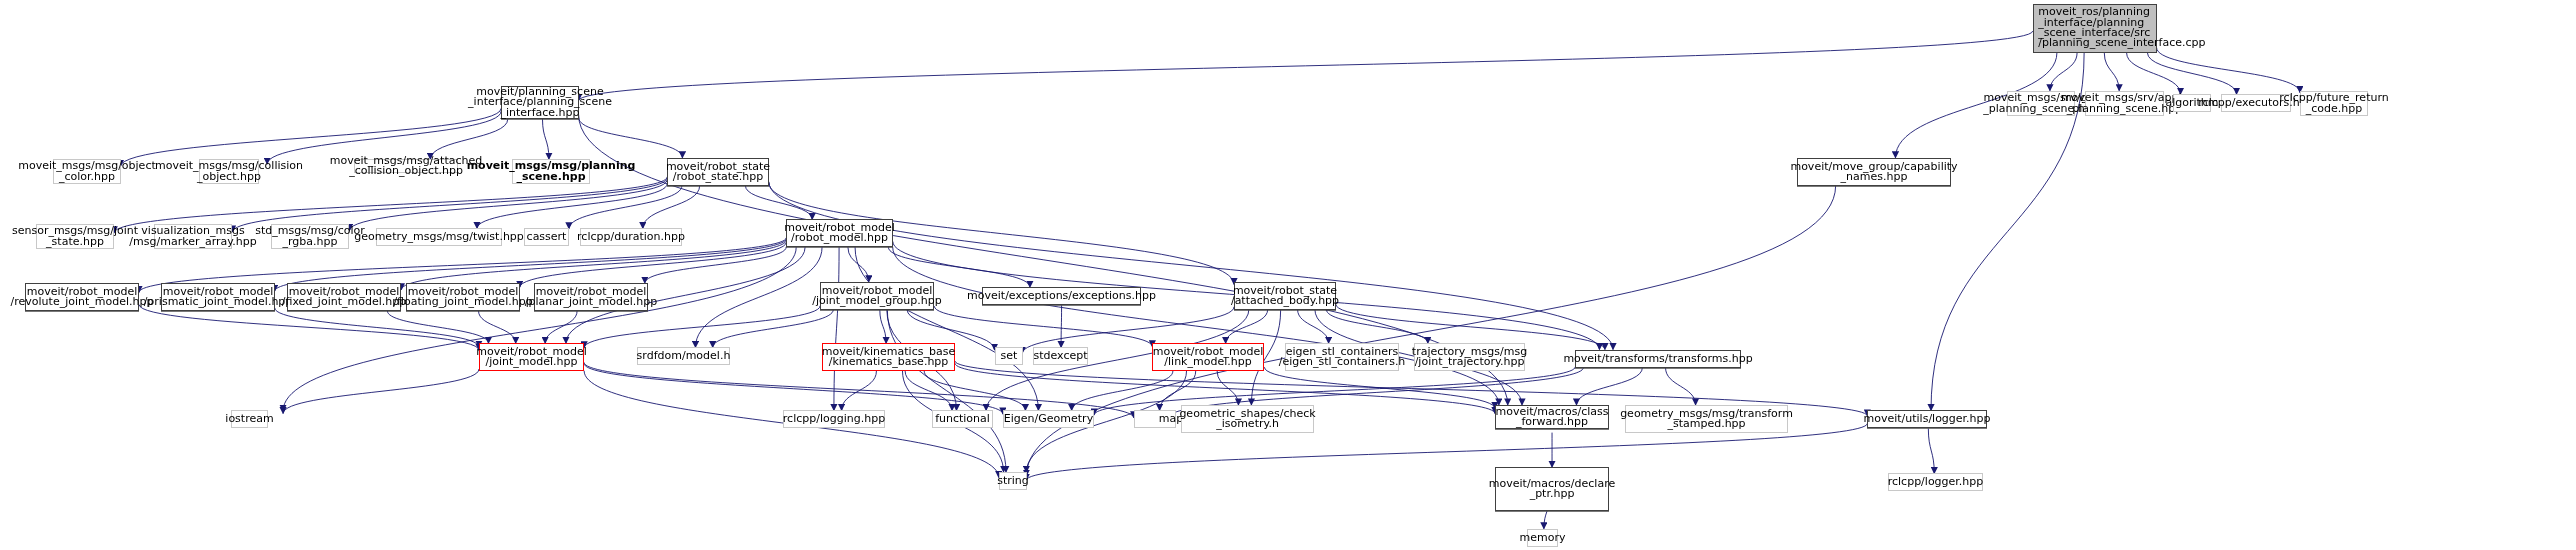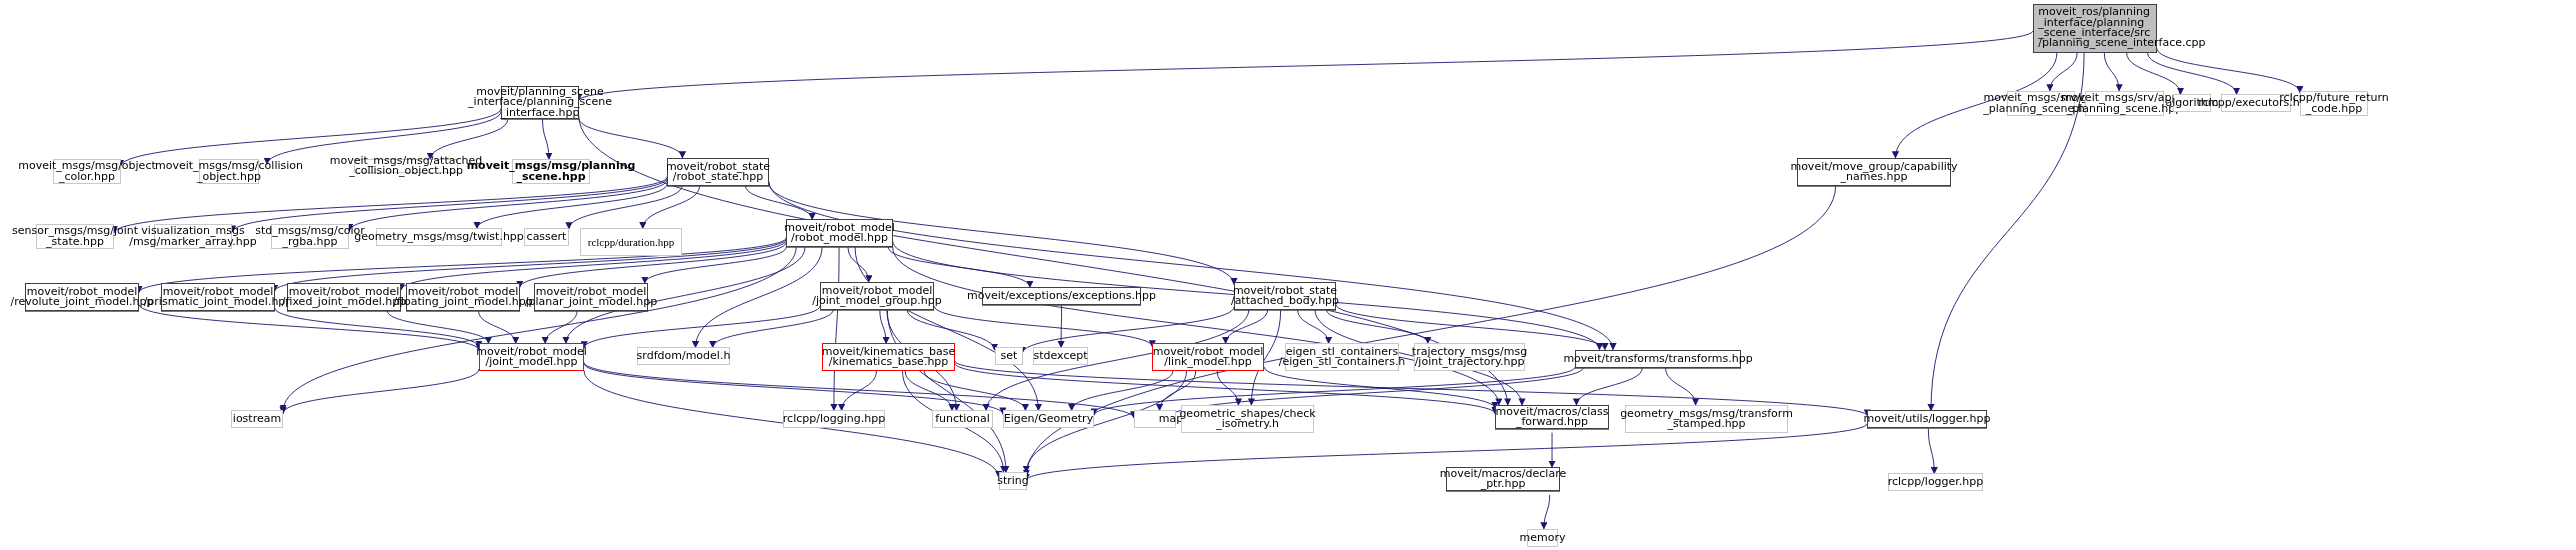--- a/index.html
+++ b/index.html
@@ -139,21 +139,21 @@
       <div class="node internal" style="left: 667px; top: 158px; width: 102px; height: 28px;">moveit/robot_state
 /robot_state.hpp</div>
       <div class="node external" style="left: 36px; top: 224px; width: 78px; height: 25px;">sensor_msgs/msg/joint
 _state.hpp</div>
       <div class="node external" style="left: 154px; top: 224px; width: 78px; height: 25px;">visualization_msgs
 /msg/marker_array.hpp</div>
       <div class="node external" style="left: 271px; top: 224px; width: 78px; height: 25px;">std_msgs/msg/color
 _rgba.hpp</div>
       <div class="node external" style="left: 376px; top: 228px; width: 126px; height: 18px;">geometry_msgs/msg/twist.hpp</div>
       <div class="node external" style="left: 524px; top: 228px; width: 45px; height: 18px;">cassert</div>
-      <div class="node external" style="left: 580px; top: 228px; width: 102px; height: 28px; font-family: Liberation Serif, serif;">rclcpp/duration.hpp</div>
+      <div class="node external" style="left: 580px; top: 228px; width: 102px; height: 18px;">rclcpp/duration.hpp</div>
       <div class="node internal" style="left: 786px; top: 219px; width: 107px; height: 28px;">moveit/robot_model
 /robot_model.hpp</div>
       <div class="node internal" style="left: 25px; top: 283px; width: 114px; height: 28px;">moveit/robot_model
 /revolute_joint_model.hpp</div>
       <div class="node internal" style="left: 161px; top: 283px; width: 114px; height: 28px;">moveit/robot_model
 /prismatic_joint_model.hpp</div>
       <div class="node internal" style="left: 287px; top: 283px; width: 114px; height: 28px;">moveit/robot_model
 /fixed_joint_model.hpp</div>
       <div class="node internal" style="left: 406px; top: 283px; width: 114px; height: 28px;">moveit/robot_model
 /floating_joint_model.hpp</div>
@@ -171,32 +171,32 @@
 /kinematics_base.hpp</div>
       <div class="node external" style="left: 995px; top: 347px; width: 28px; height: 18px;">set</div>
       <div class="node external" style="left: 1033px; top: 347px; width: 55px; height: 18px;">stdexcept</div>
       <div class="node red" style="left: 1152px; top: 343px; width: 112px; height: 28px;">moveit/robot_model
 /link_model.hpp</div>
       <div class="node external" style="left: 1285px; top: 343px; width: 114px; height: 28px;">eigen_stl_containers
 /eigen_stl_containers.h</div>
       <div class="node external" style="left: 1414px; top: 343px; width: 111px; height: 28px;">trajectory_msgs/msg
 /joint_trajectory.hpp</div>
       <div class="node internal" style="left: 1575px; top: 350px; width: 166px; height: 18px;">moveit/transforms/transforms.hpp</div>
-      <div class="node external" style="left: 231px; top: 410px; width: 52px; height: 18px;">iostream</div>
+      <div class="node external" style="left: 231px; top: 410px; width: 37px; height: 18px;">iostream</div>
       <div class="node external" style="left: 783px; top: 410px; width: 102px; height: 18px;">rclcpp/logging.hpp</div>
       <div class="node external" style="left: 932px; top: 410px; width: 61px; height: 18px;">functional</div>
       <div class="node external" style="left: 1003px; top: 410px; width: 91px; height: 18px;">Eigen/Geometry</div>
       <div class="node external" style="left: 1134px; top: 410px; width: 35px; height: 18px; padding-left: 36px;">map</div>
       <div class="node external" style="left: 1181px; top: 405px; width: 133px; height: 28px;">geometric_shapes/check
 _isometry.h</div>
       <div class="node internal" style="left: 1495px; top: 405px; width: 114px; height: 24px;">moveit/macros/class
 _forward.hpp</div>
       <div class="node external" style="left: 1625px; top: 405px; width: 163px; height: 28px;">geometry_msgs/msg/transform
 _stamped.hpp</div>
       <div class="node internal" style="left: 1867px; top: 410px; width: 120px; height: 18px;">moveit/utils/logger.hpp</div>
       <div class="node external" style="left: 999px; top: 472px; width: 28px; height: 18px;">string</div>
-      <div class="node internal" style="left: 1446px; top: 467px; width: 114px; height: 24px; text-align: center;">moveit/macros/declare
+      <div class="node internal" style="left: 1495px; top: 467px; width: 114px; height: 44px; text-align: center;">moveit/macros/declare
 _ptr.hpp</div>
       <div class="node external" style="left: 1888px; top: 473px; width: 95px; height: 18px;">rclcpp/logger.hpp</div>
       <div class="node external" style="left: 1527px; top: 529px; width: 31px; height: 18px;">memory</div>
     </div>
 </div>
 
 
 </body></html>

